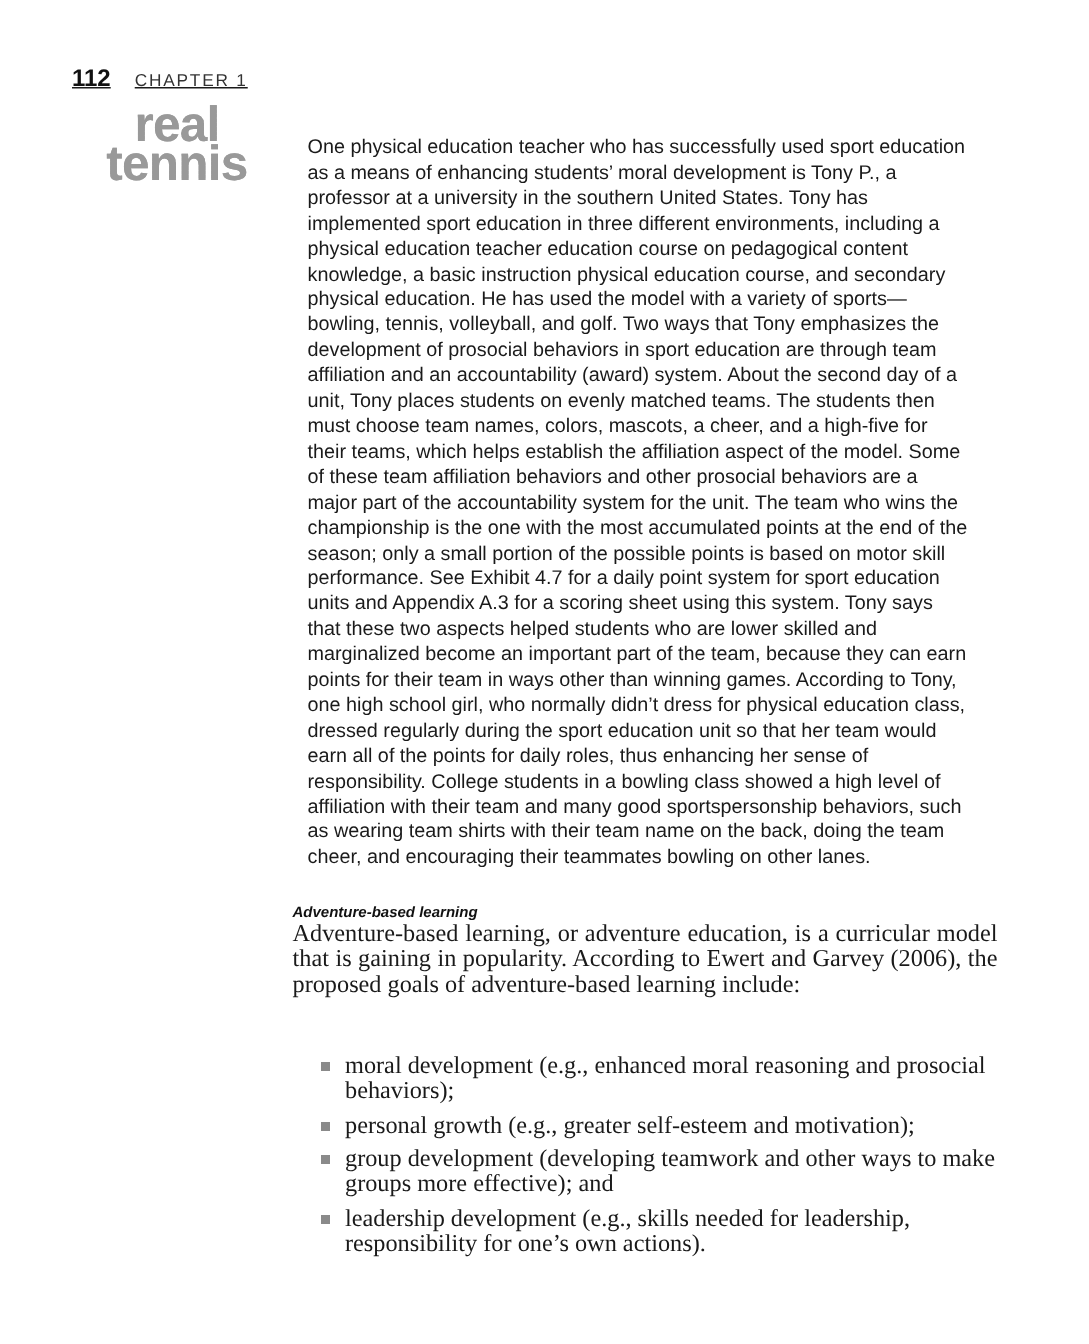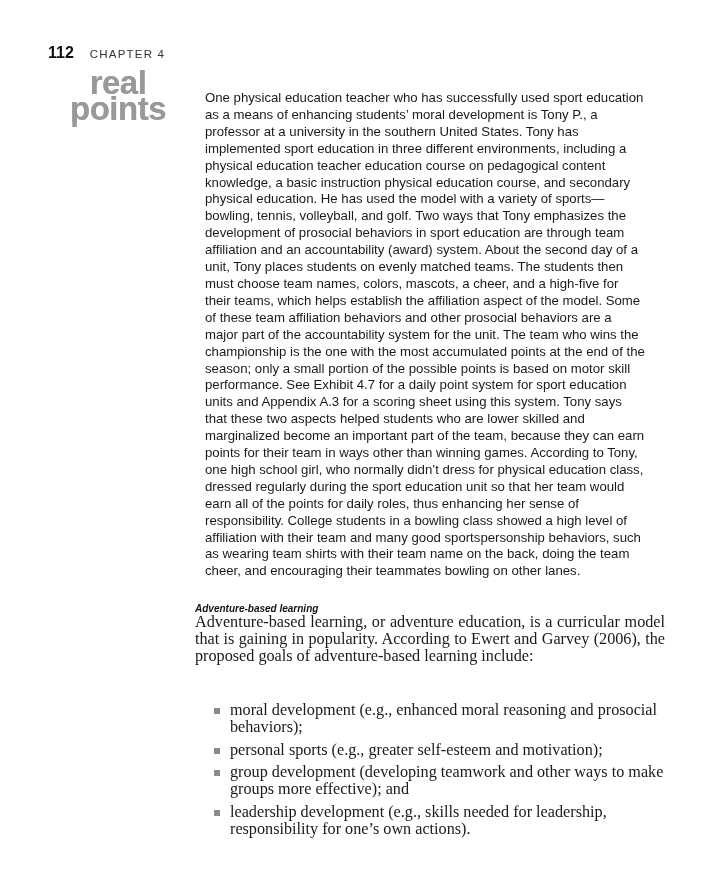--- a/index.html
+++ b/index.html
@@ -1,53 +1,53 @@
 <!DOCTYPE html>
 <html><head>
   <meta charset="utf-8">
   <style>
     html, body { margin: 0; padding: 0; background: #ffffff; }
     body { width: 726px; height: 896px; position: relative; overflow: hidden; color: #1a1a1a; }
-    .running-head { position: absolute; left: 48px; top: 44px; display: flex; align-items: baseline; }
+    .running-head { position: absolute; left: 48px; top: 44px; display: flex; align-items: baseline; text-decoration: underline; }
     .page-number { font-family: "Liberation Sans", sans-serif; font-weight: bold; font-size: 16px; color: #111; }
     .chapter-label { font-family: "Liberation Sans", sans-serif; font-size: 11.5px; letter-spacing: 1.2px; margin-left: 16px; color: #333; }
     .sidebar-logo { position: absolute; left: 58px; top: 70px; width: 120px; text-align: center; font-family: "Liberation Sans", sans-serif; font-weight: bold; line-height: 26px; }
     .logo-word { display: block; font-size: 33px; color: #a9a9a9; letter-spacing: -0.5px;
       text-shadow: 0 0 0 #999; background: repeating-linear-gradient(0deg, #9c9c9c 0 2px, #b8b8b8 2px 3px);
       -webkit-background-clip: text; background-clip: text; -webkit-text-fill-color: transparent; }
     .feature-box { position: absolute; left: 193px; top: 78px; width: 466px; font-family: "Liberation Sans", sans-serif; font-size: 13.2px; line-height: 16.9px; color: #1a1a1a; }
     .feature-box p { margin: 12px; }
     .section-heading { position: absolute; left: 195px; top: 603px; font-family: "Liberation Sans", sans-serif; font-weight: bold; font-style: italic; font-size: 10px; color: #111; }
     .body-text { position: absolute; left: 195px; top: 614px; width: 470px; font-family: "Liberation Serif", serif; font-size: 16.2px; line-height: 17px; text-align: justify; color: #1a1a1a; }
     .body-text p { margin: 0; }
     .goal-list { position: absolute; left: 202px; top: 690px; width: 462px; margin: 12px; padding: 0; list-style: none; font-family: "Liberation Serif", serif; font-size: 16.2px; line-height: 17px; color: #1a1a1a; }
     .goal-list li { position: relative; padding-left: 16px; margin-bottom: 5.5px; }
     .bullet-icon { position: absolute; left: 0; top: 6px; width: 6px; height: 6px; background: #8a8a8a; }
   </style>
 </head>
 <body>
 
 <div class="running-head">
   <span class="page-number">112</span>
-  <span class="chapter-label">CHAPTER 4</span>
+  <span class="chapter-label">CHAPTER 1</span>
 </div>
 
 <div class="sidebar-logo">
   <span class="logo-word">real</span>
-  <span class="logo-word">points</span>
+  <span class="logo-word">tennis</span>
 </div>
 
 <div class="feature-box">
   <p>One physical education teacher who has successfully used sport education as a means of enhancing students’ moral development is Tony P., a professor at a university in the southern United States. Tony has implemented sport education in three different environments, including a physical education teacher education course on pedagogical content knowledge, a basic instruction physical education course, and secondary physical education. He has used the model with a variety of sports—bowling, tennis, volleyball, and golf. Two ways that Tony emphasizes the development of prosocial behaviors in sport education are through team affiliation and an accountability (award) system. About the second day of a unit, Tony places students on evenly matched teams. The students then must choose team names, colors, mascots, a cheer, and a high-five for their teams, which helps establish the affiliation aspect of the model. Some of these team affiliation behaviors and other prosocial behaviors are a major part of the accountability system for the unit. The team who wins the championship is the one with the most accumulated points at the end of the season; only a small portion of the possible points is based on motor skill performance. See Exhibit 4.7 for a daily point system for sport education units and Appendix A.3 for a scoring sheet using this system. Tony says that these two aspects helped students who are lower skilled and marginalized become an important part of the team, because they can earn points for their team in ways other than winning games. According to Tony, one high school girl, who normally didn’t dress for physical education class, dressed regularly during the sport education unit so that her team would earn all of the points for daily roles, thus enhancing her sense of responsibility. College students in a bowling class showed a high level of affiliation with their team and many good sportspersonship behaviors, such as wearing team shirts with their team name on the back, doing the team cheer, and encouraging their teammates bowling on other lanes.</p>
 </div>
 
 <h2 class="section-heading" style="margin:0;">Adventure-based learning</h2>
 
 <div class="body-text">
   <p>Adventure-based learning, or adventure education, is a curricular model that is gaining in popularity. According to Ewert and Garvey (2006), the proposed goals of adventure-based learning include:</p>
 </div>
 
 <ul class="goal-list">
   <li><span class="bullet-icon"></span><span>moral development (e.g., enhanced moral reasoning and prosocial behaviors);</span></li>
-  <li><span class="bullet-icon"></span><span>personal sports (e.g., greater self-esteem and motivation);</span></li>
+  <li><span class="bullet-icon"></span><span>personal growth (e.g., greater self-esteem and motivation);</span></li>
   <li><span class="bullet-icon"></span><span>group development (developing teamwork and other ways to make groups more effective); and</span></li>
   <li><span class="bullet-icon"></span><span>leadership development (e.g., skills needed for leadership, responsibility for one’s own actions).</span></li>
 </ul>
 
 </body></html>

